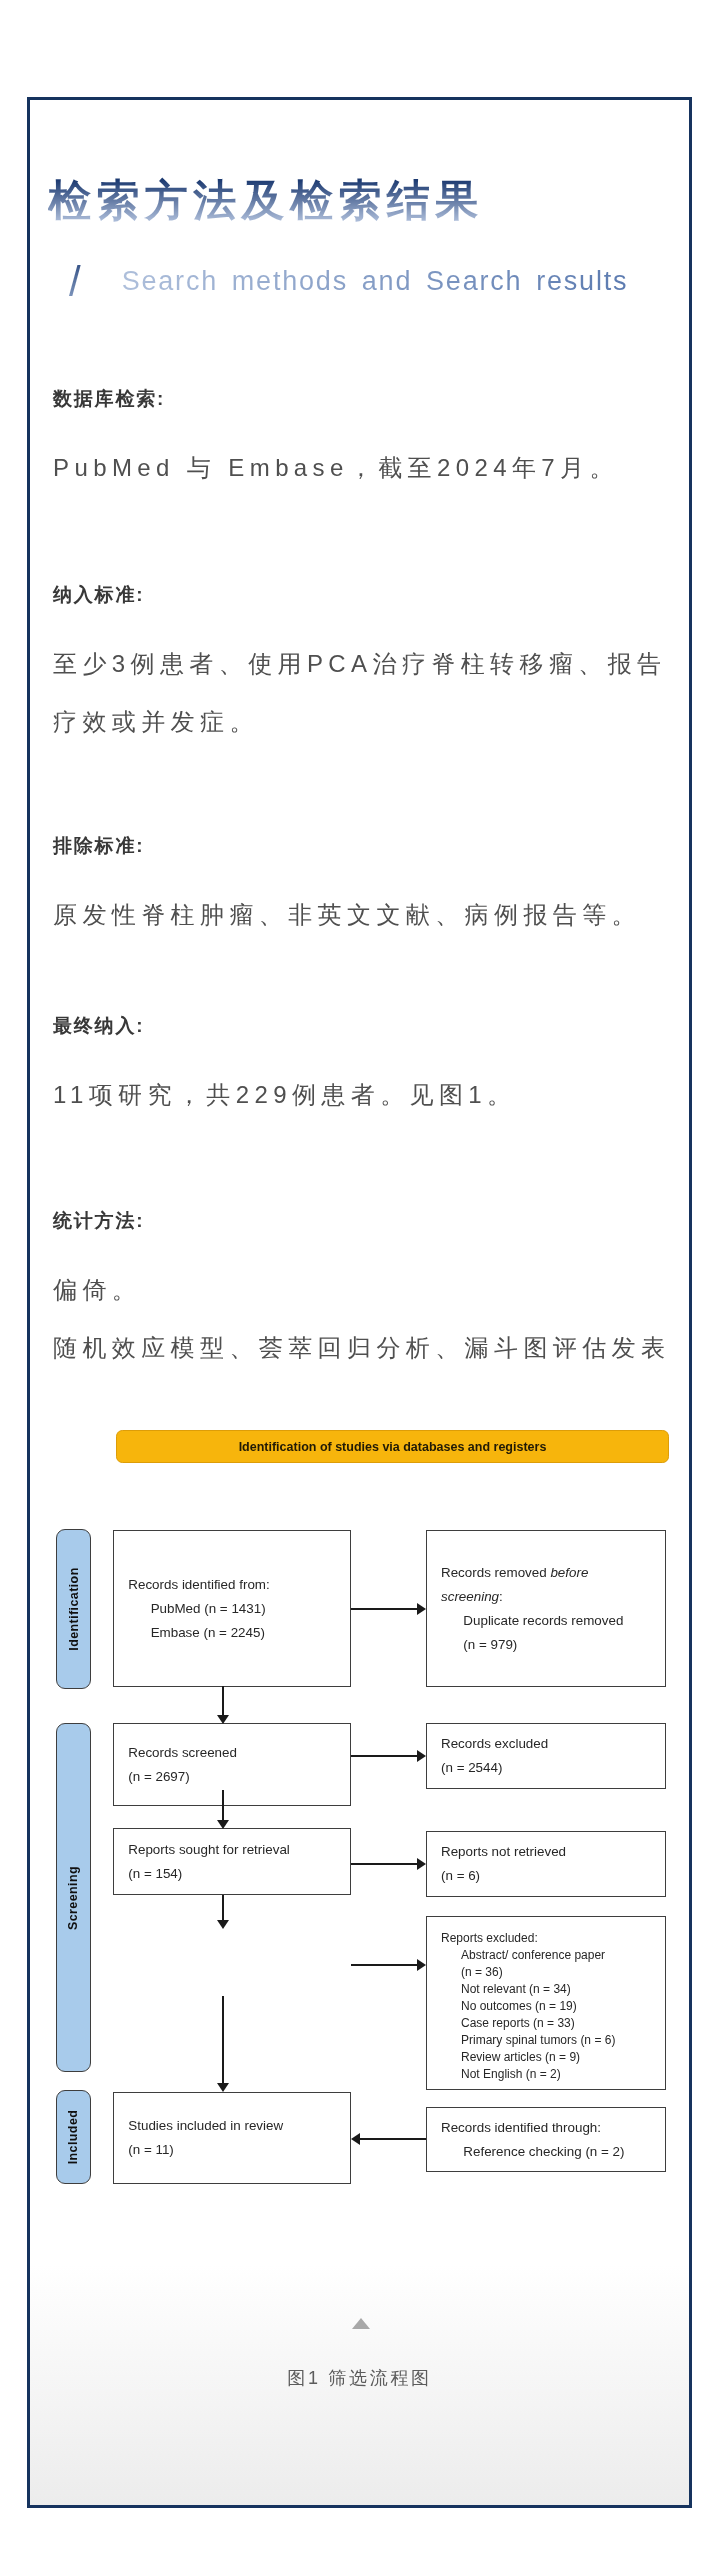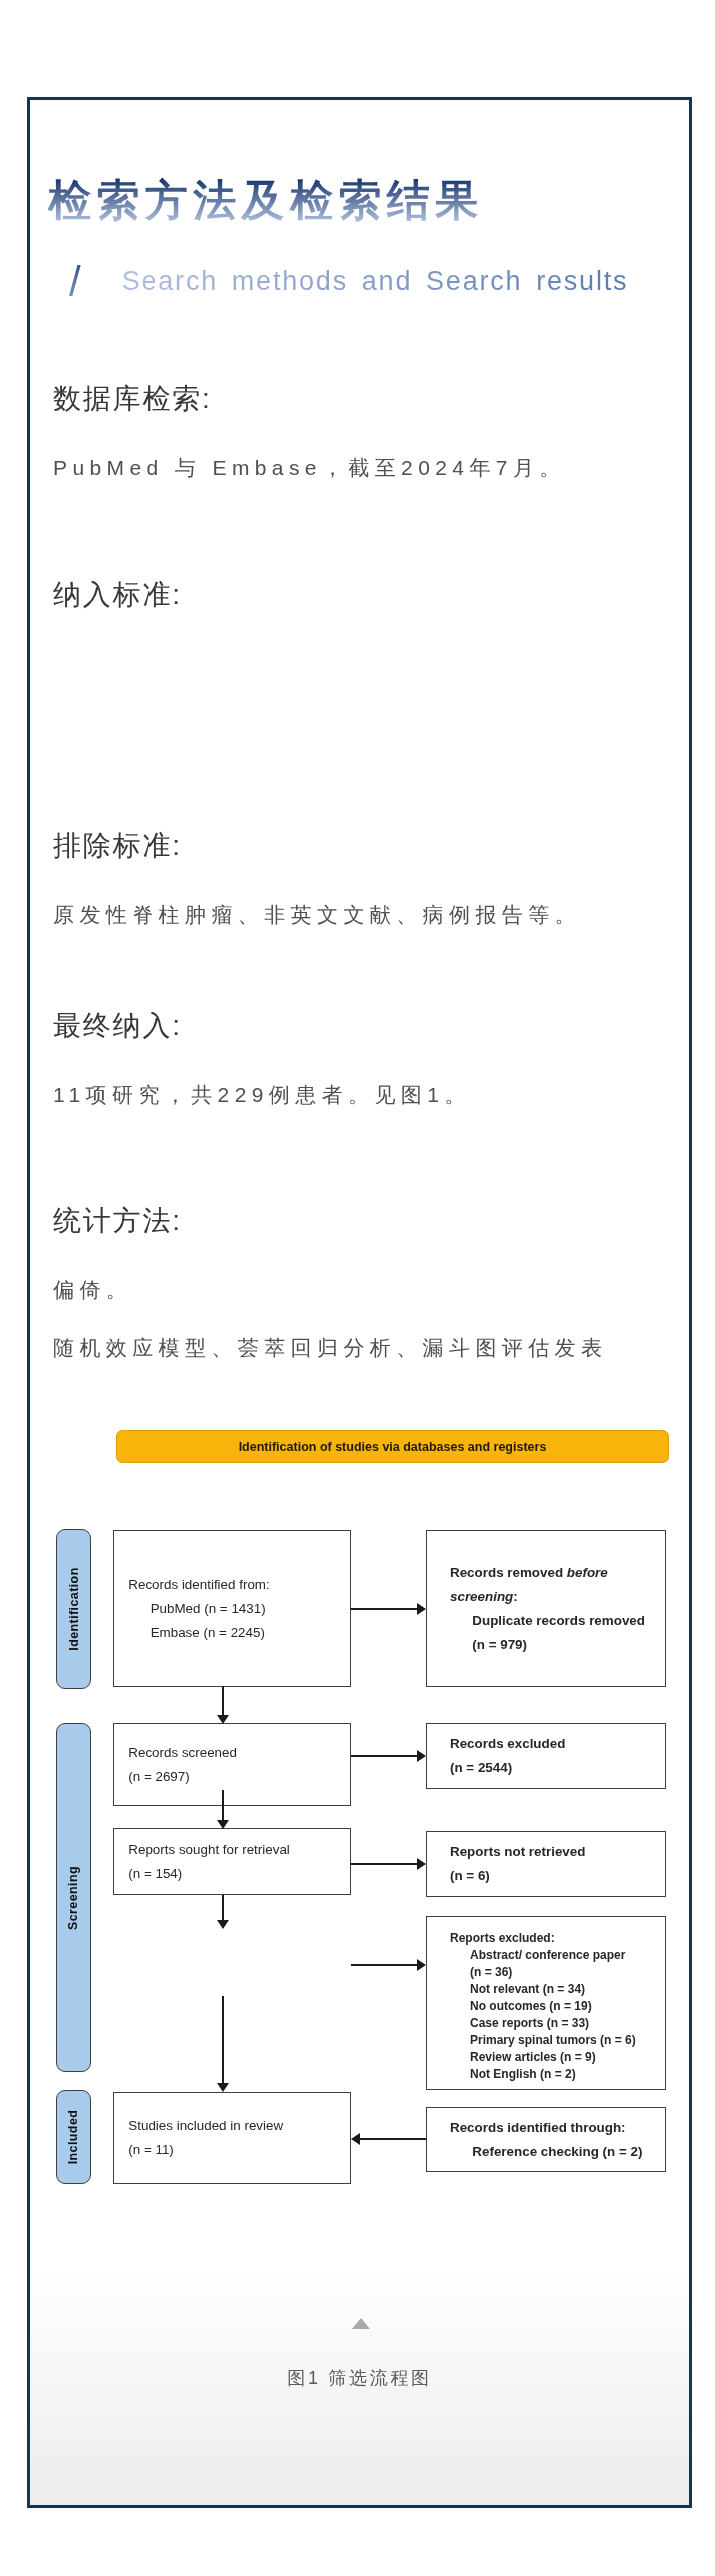--- a/index.html
+++ b/index.html
@@ -33,22 +33,22 @@
     -webkit-background-clip:text;background-clip:text;color:transparent;
   }
   .sub-text{
     margin-left:41px;font-size:27px;line-height:45px;letter-spacing:1.8px;word-spacing:4.5px;
     background:linear-gradient(90deg,#aebfdb 0%,#5c7bb0 100%);
     -webkit-background-clip:text;background-clip:text;color:transparent;
   }
   
   .sec{position:absolute;left:23px;width:623px;}
   .s1{top:284px}.s2{top:480px}.s3{top:731px}.s4{top:911px}.s5{top:1106px}
-  .sec h3{font-size:28px;font-weight:normal;color:#383838;letter-spacing:1.8px;line-height:29.5px;}
-  .sec .body{margin-top:25px;font-size:21px;color:#4f4f4f;letter-spacing:5.4px;line-height:58px;}
+  .sec h3{font-size:19px;font-weight:bold;color:#383838;letter-spacing:1.8px;line-height:29.5px;}
+  .sec .body{margin-top:25px;font-size:24px;color:#4f4f4f;letter-spacing:5.4px;line-height:58px;}
   .sec .body .bline{white-space:pre-wrap;}
   
   .diagram{position:absolute;left:0;top:0;width:100%;height:100%;font-family:"Liberation Sans",sans-serif;}
   .banner{
     position:absolute;left:86px;top:1330px;width:553px;height:33px;border-radius:6.3px;
     background:var(--banner);border:0.9px solid #dd9d08;
     display:flex;align-items:center;justify-content:center;
     font-size:12.5px;font-weight:bold;color:#211a06;
   }
   .stage{
@@ -58,21 +58,21 @@
   }
   .st1{top:1429px;height:160px}.st2{top:1623px;height:349px}.st3{top:1990px;height:94px}
   .stage span{transform:rotate(-90deg);white-space:nowrap;font-size:12.5px;font-weight:bold;color:#101010;letter-spacing:0.4px;}
   .dbox{
     position:absolute;background:#fff;border:1.8px solid #3e3e3e;
     display:flex;flex-direction:column;justify-content:center;
     font-size:13.4px;line-height:24px;color:#272727;
   }
   .dbox .bline{white-space:pre-wrap;}
   .lb{left:83px;width:238px;padding-left:14.3px;padding-right:1px;}
-  .rb{left:396px;width:240px;padding-left:23px;padding-right:3.6px;font-weight:bold;}
+  .rb{left:396px;width:240px;padding-left:14px;padding-right:3.6px;}
   .l1{top:1430px;height:157px}.l2{top:1623px;height:83px}.l3{top:1728px;height:67px}
   .l4{top:1829px;height:67px}.l5{top:1992px;height:92px}
   .r1{top:1430px;height:157px}.r2{top:1623px;height:66px}.r3{top:1731px;height:66px}
   .r4{top:1816px;height:174px;justify-content:flex-start;padding-top:12.5px;font-size:12px;line-height:17px;}
   .r5{top:2007px;height:65px}
   .ar{position:absolute;background:#1a1a1a;}
   .h{height:1.8px;width:66px;left:321px;}
   .a1{top:1508px}.a2{top:1655px}.a3{top:1763px}.a4{top:1864px}
   .a5{top:2038px;left:330px;width:66px;}
   .head-r::after{content:"";position:absolute;left:100%;top:-5.4px;
@@ -106,20 +106,24 @@
   </div>
 
   <section class="sec s1">
     <h3>数据库检索:</h3>
     <div class="body">
         <div class="bline">PubMed 与 Embase，截至2024年7月。</div>
       </div>
   </section>
   <section class="sec s2">
     <h3>纳入标准:</h3>
+    <div class="body">
+        <div class="bline">至少3例患者、使用PCA治疗脊柱转移瘤、报告</div>
+        <div class="bline">疗效或并发症。</div>
+      </div>
   </section>
   <section class="sec s3">
     <h3>排除标准:</h3>
     <div class="body">
         <div class="bline">原发性脊柱肿瘤、非英文文献、病例报告等。</div>
       </div>
   </section>
   <section class="sec s4">
     <h3>最终纳入:</h3>
     <div class="body">

